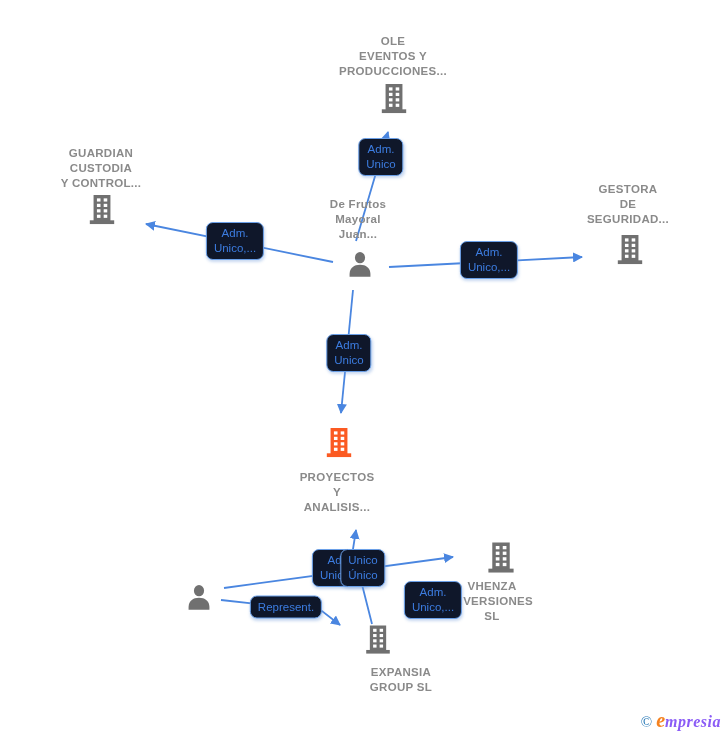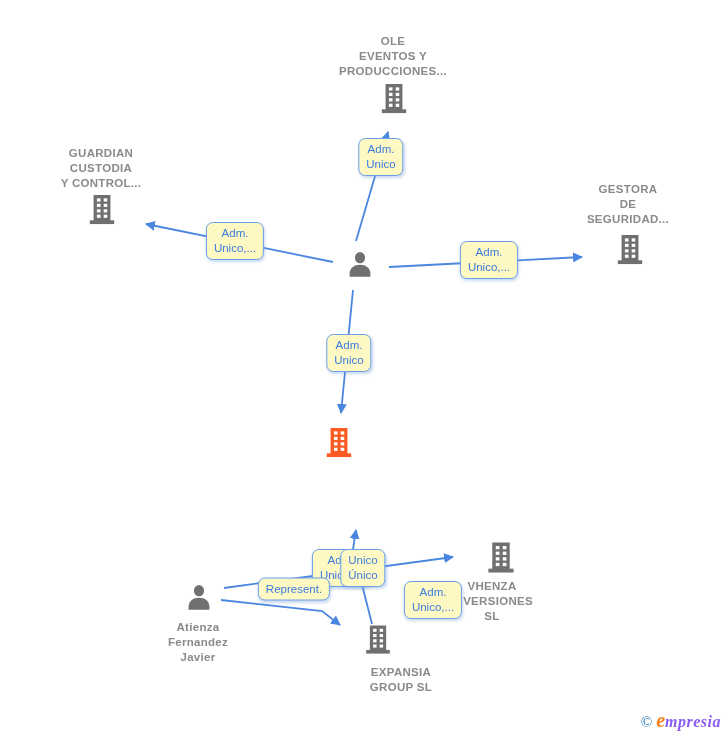--- a/index.html
+++ b/index.html
@@ -15,21 +15,21 @@
     z-index:3;
     white-space:pre-line;text-align:center;
     font-size:11.5px;line-height:15px;letter-spacing:.3px;
     color:#8a8a8a;font-weight:bold;
   }
   .company-icon{color:#707070;}
   .company-icon.highlight{color:#fb5a22;}
   .person-icon{color:#707070;}
   .edge-label{
     z-index:5;
-    background:#fef9c3;border:1.5px solid #6ba0e8;border-radius:7px;
+    background:#0f172a;border:1.5px solid #6ba0e8;border-radius:7px;
     box-shadow:1px 2px 3px rgba(120,160,220,.4);
     padding:3px 7px;white-space:pre-line;text-align:center;
     font-size:11.5px;line-height:15px;color:#3c7ce0;
   }
   .edge-label.behind{z-index:4;}
   .watermark{
     position:absolute;right:7px;bottom:8px;z-index:6;
     font-family:"Liberation Serif","DejaVu Serif",serif;
     font-style:italic;display:flex;align-items:baseline;gap:4px;
   }
@@ -125,42 +125,45 @@
 
   <div class="abs node-label" style="left:393px;top:56px;">OLE
 EVENTOS Y
 PRODUCCIONES...</div>
   <div class="abs node-label" style="left:628px;top:204px;">GESTORA
 DE
 SEGURIDAD...</div>
   <div class="abs node-label" style="left:101px;top:168px;">GUARDIAN
 CUSTODIA
 Y CONTROL...</div>
-  <div class="abs node-label" style="left:198px;top:642px;">Atienza
-Fernandez
-Javier</div>
+  <div class="abs node-label" style="left:358px;top:219px;">De Frutos
+Mayoral
+Juan...</div>
+  <div class="abs node-label" style="left:337px;top:492px;">PROYECTOS
+Y
+ANALISIS...</div>
   <div class="abs node-label" style="left:492px;top:601px;">VHENZA
 INVERSIONES
 SL</div>
   <div class="abs node-label" style="left:377px;top:680px;margin-left:24px;">EXPANSIA
 GROUP SL</div>
 
   <div class="abs edge-label" style="left:381px;top:157px;">Adm.
 Unico</div>
   <div class="abs edge-label" style="left:235px;top:241px;">Adm.
 Unico,...</div>
   <div class="abs edge-label" style="left:489px;top:260px;">Adm.
 Unico,...</div>
   <div class="abs edge-label" style="left:349px;top:353px;">Adm.
 Unico</div>
   <div class="abs edge-label behind" style="left:341px;top:568px;">Adm.
 Unico,...</div>
   <div class="abs edge-label" style="left:363px;top:568px;">Unico
 Único</div>
-  <div class="abs edge-label" style="left:286px;top:589px;margin-left:8px;">Represent.</div>
+  <div class="abs edge-label" style="left:286px;top:607px;">Represent.</div>
   <div class="abs edge-label" style="left:433px;top:600px;">Adm.
 Unico,...</div>
 
   <div class="watermark">
     <span class="copy">©</span>
     <span><span class="brand-initial">e</span><span class="brand-rest">mpresia</span></span>
   </div>
 
 </div>
 

